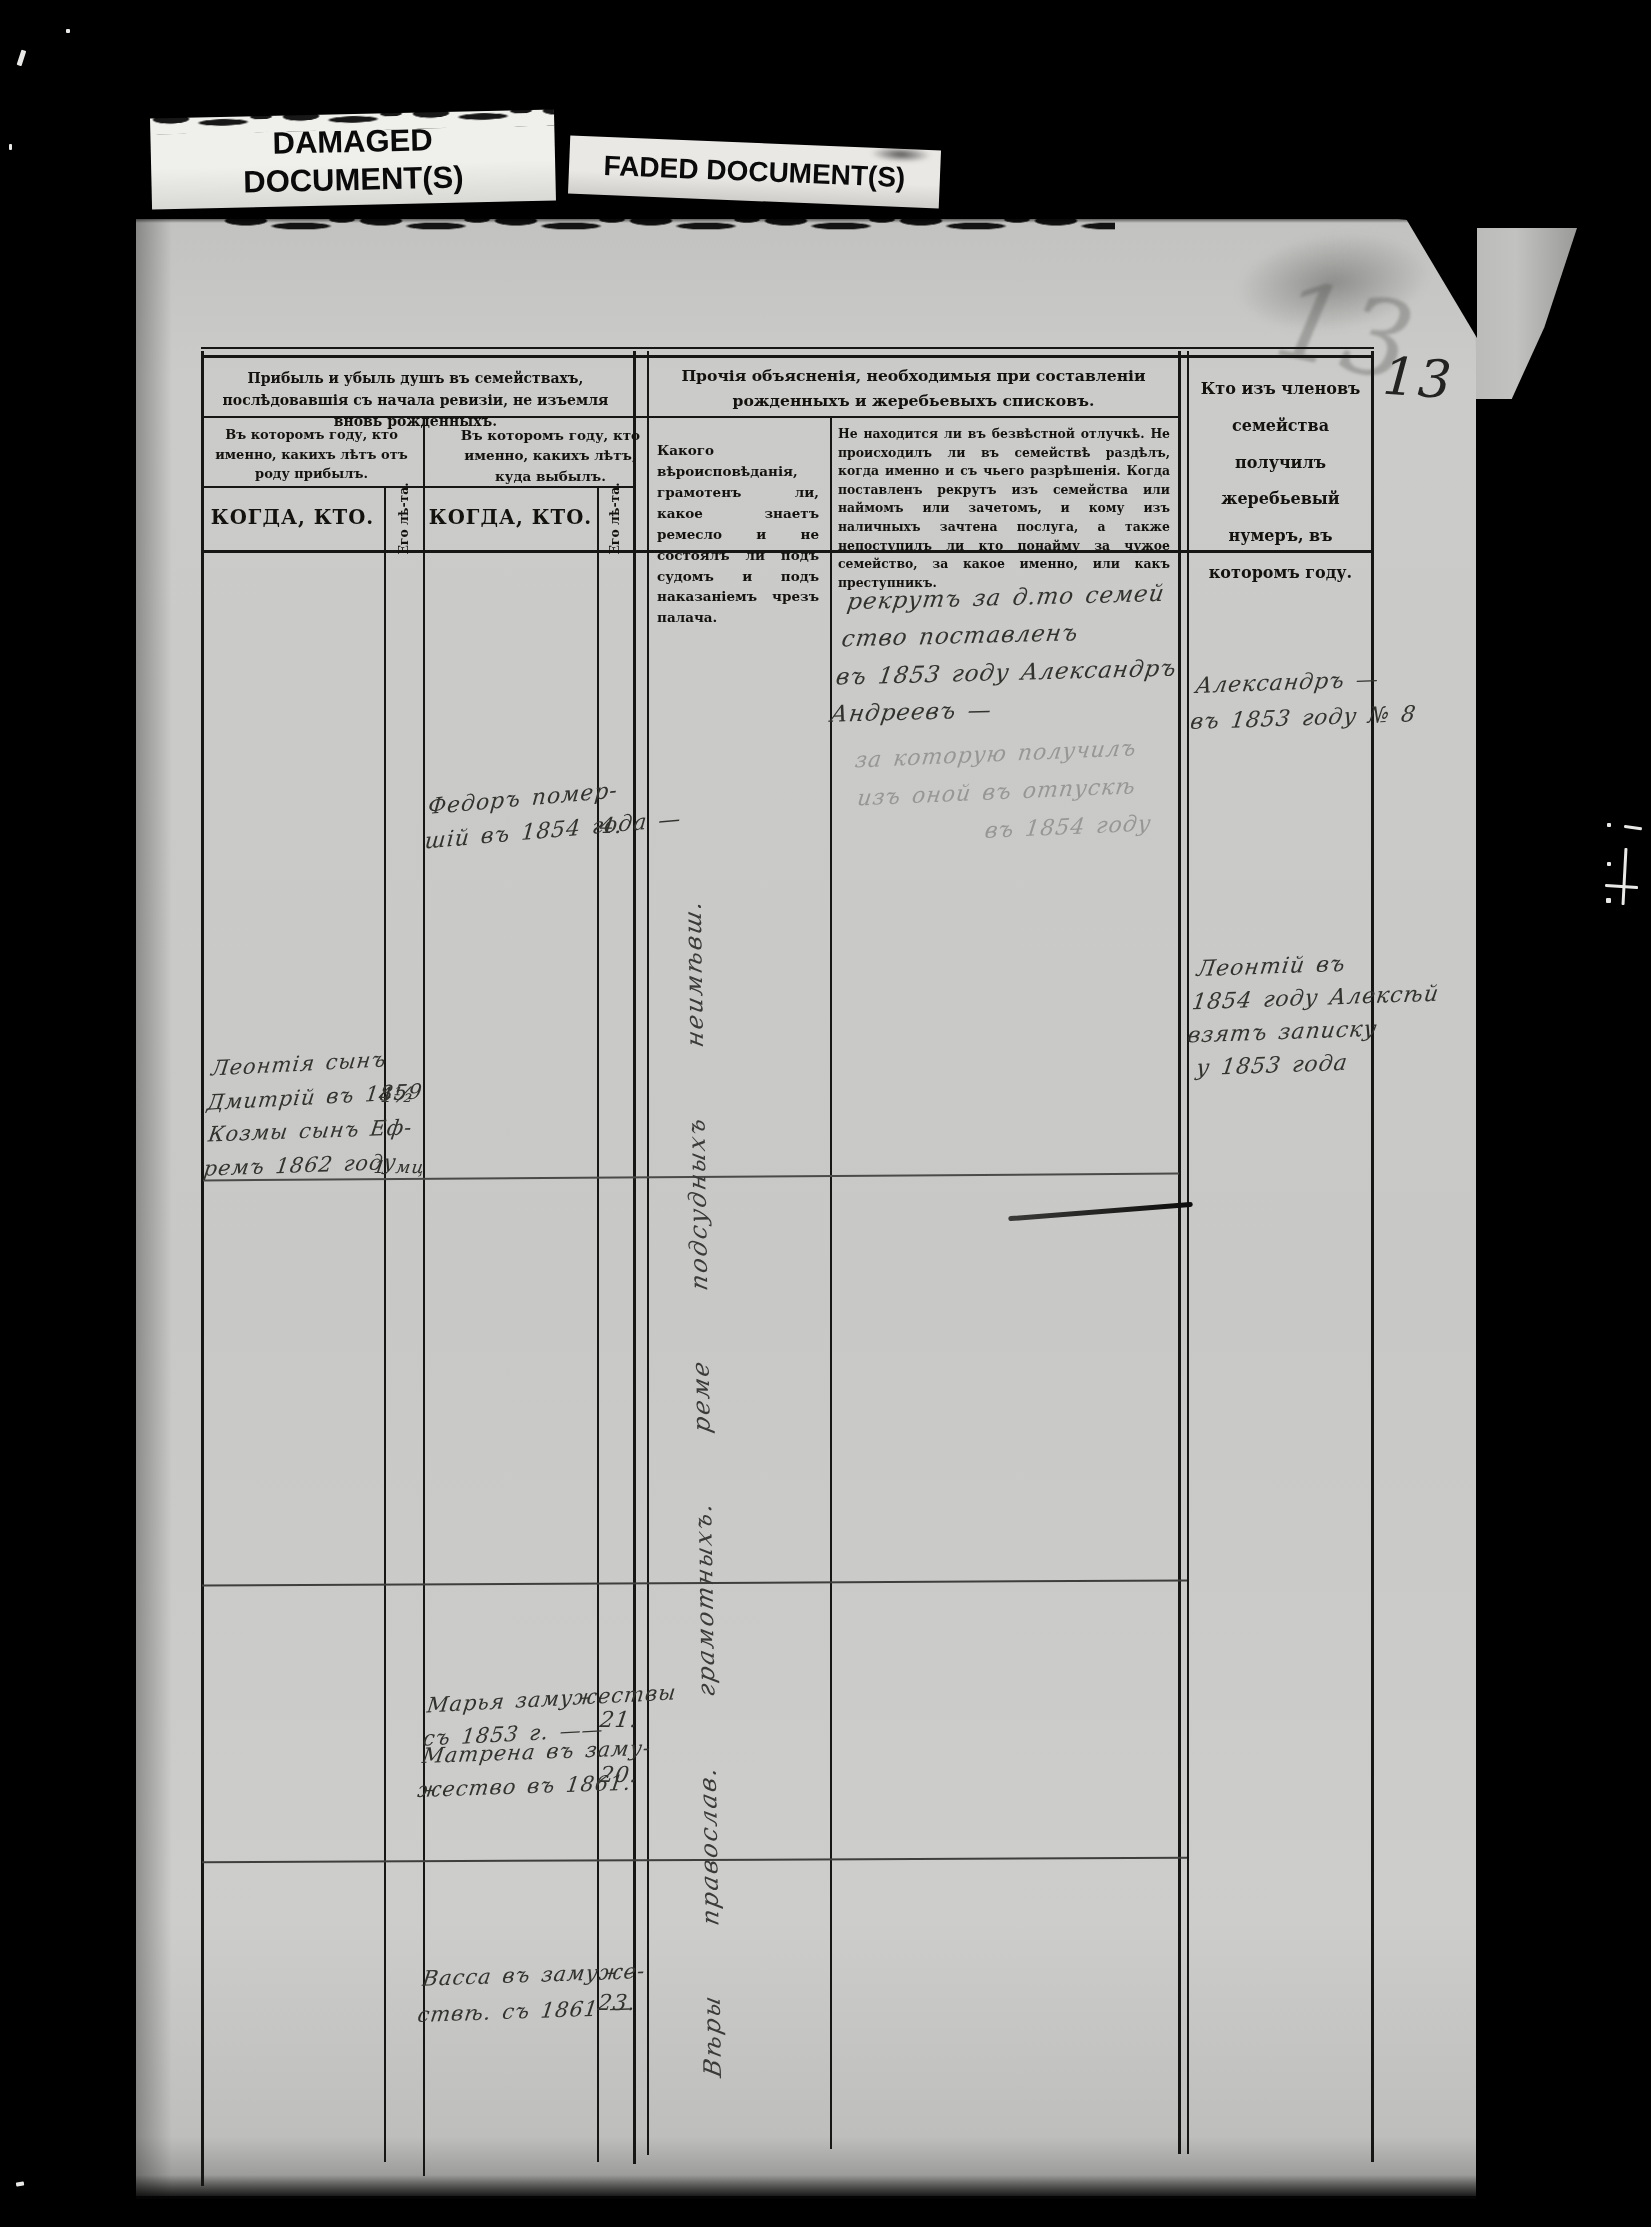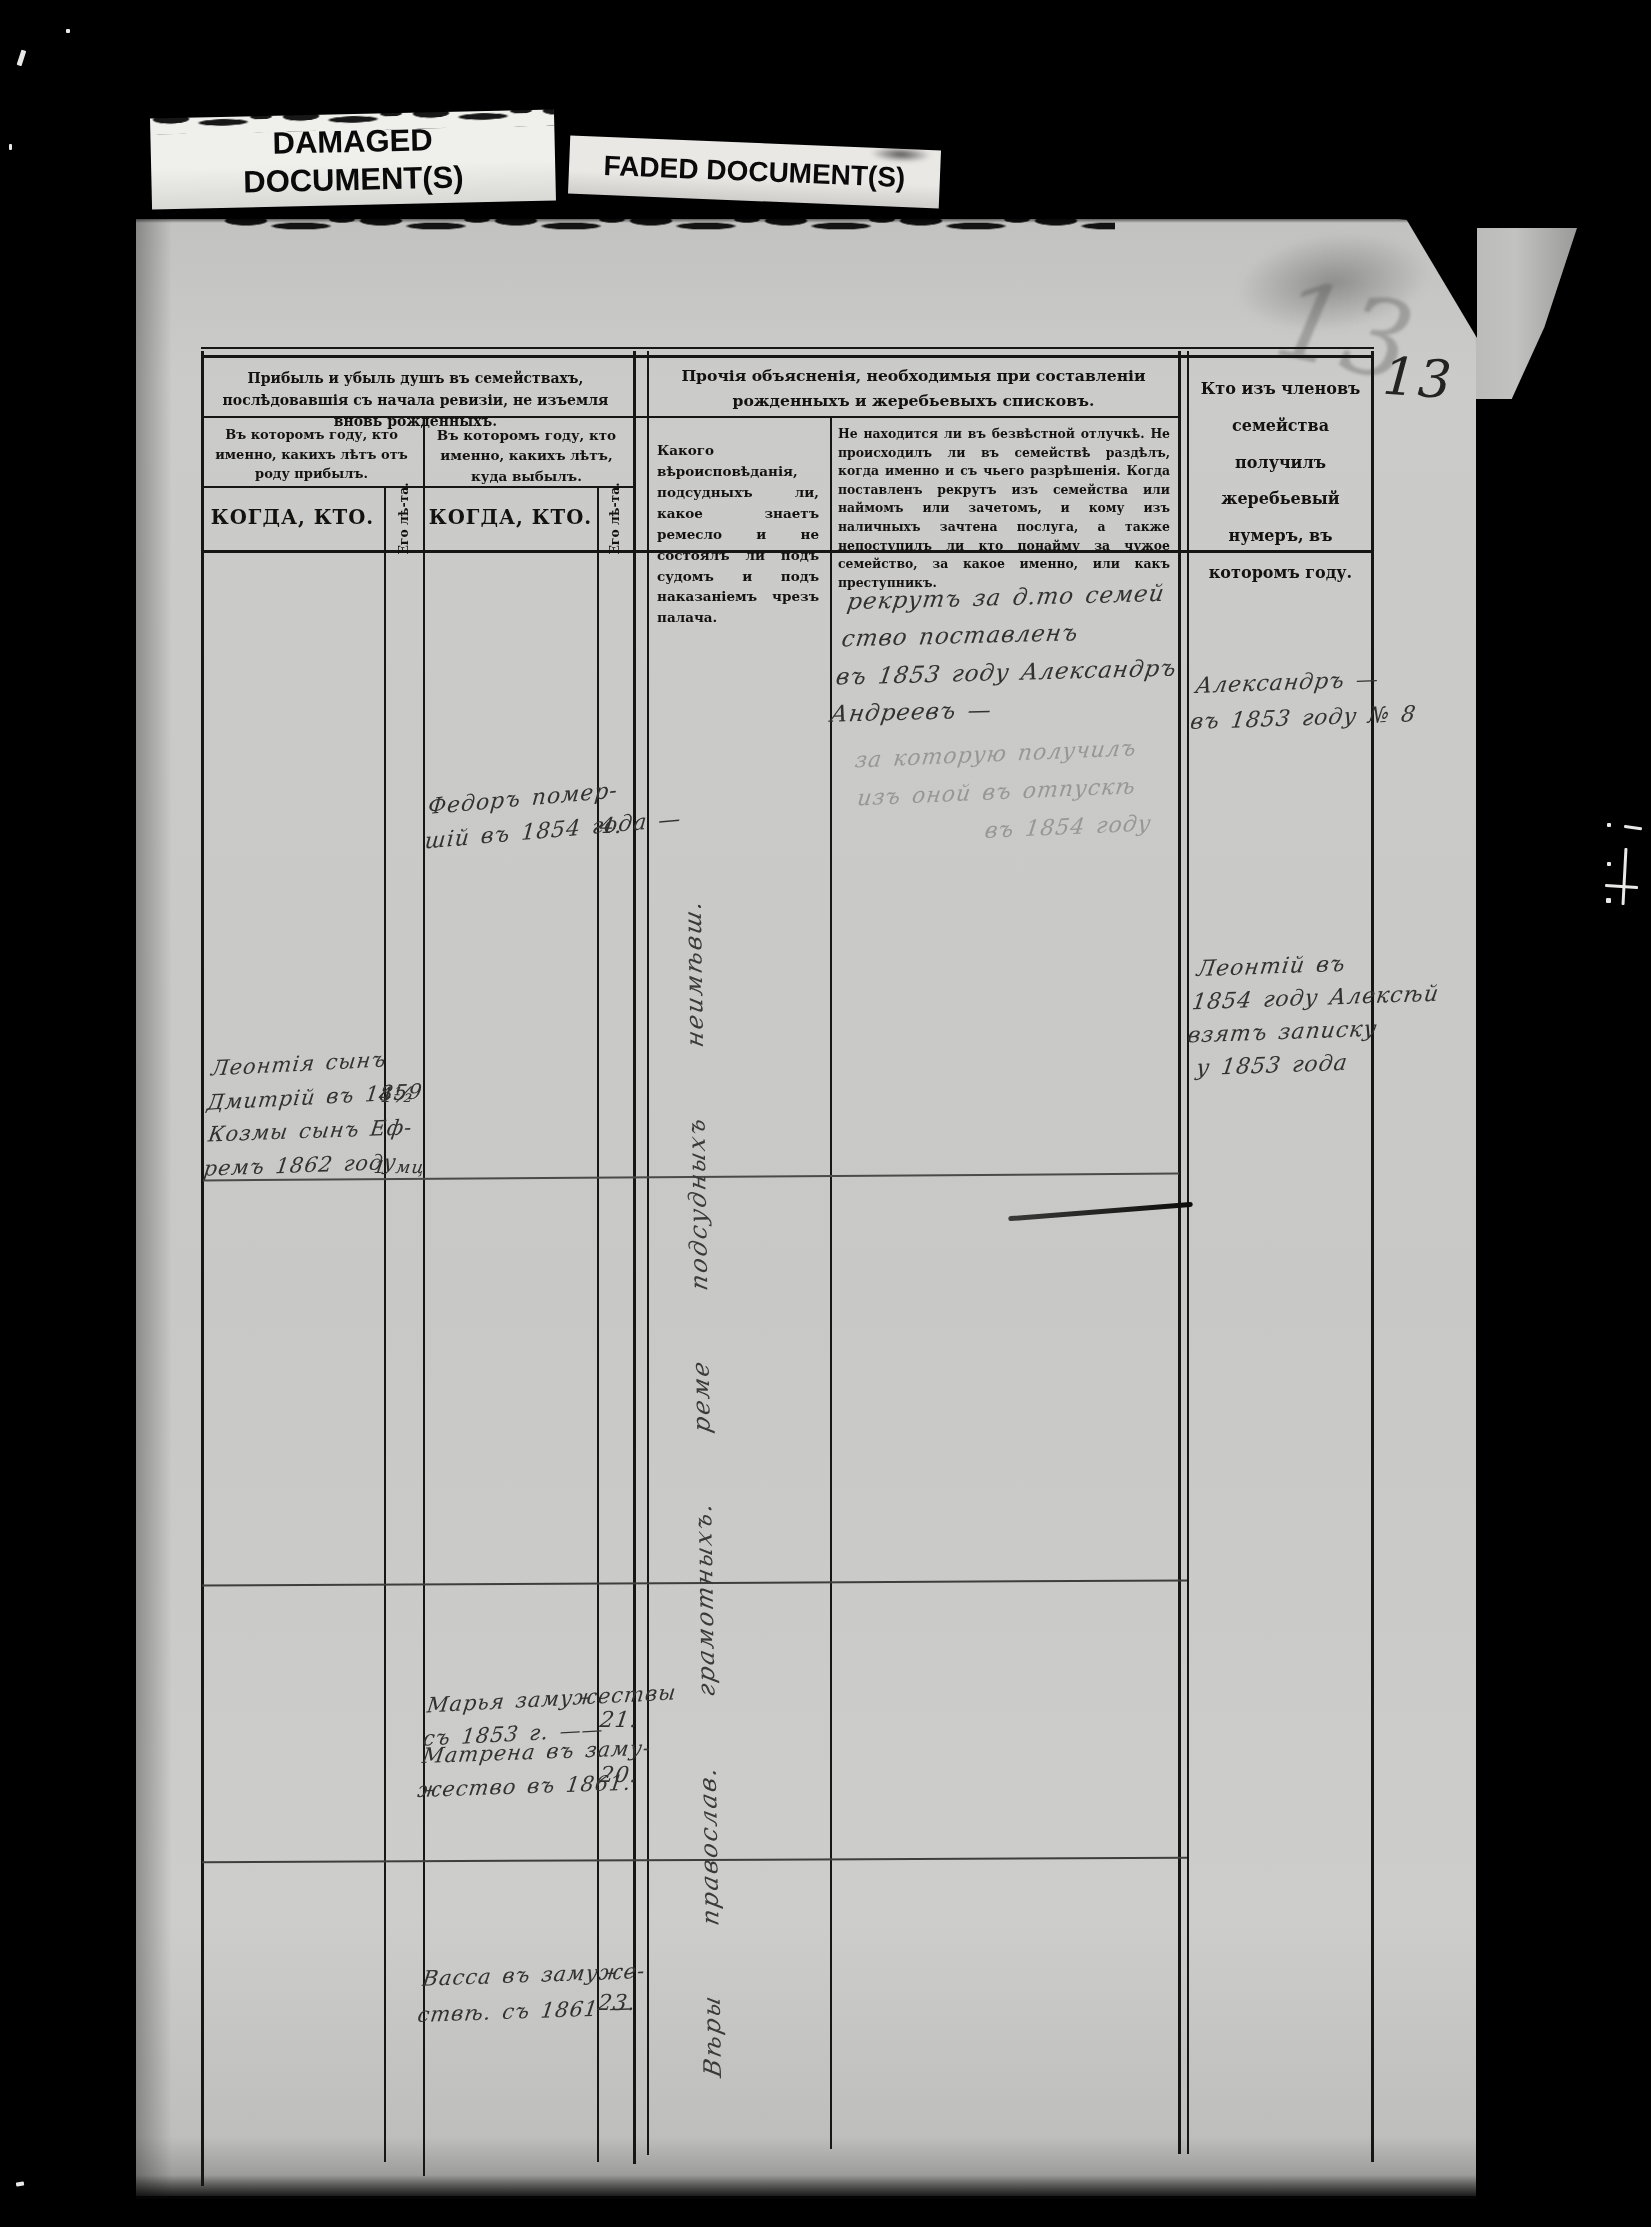--- a/index.html
+++ b/index.html
@@ -96,31 +96,31 @@
 <div class="hl" style="left:201px;top:416px;width:980px;height:2.1px;"></div>
 <div class="hl" style="left:201px;top:486px;width:433px;height:2.1px;"></div>
 <div class="hl" style="left:201px;top:550px;width:1173px;height:3.1px;"></div>
 <div class="hl pencil" style="left:203px;top:1176px;width:976px;height:1.6px;transform:rotate(-0.4deg);"></div>
 <div class="hl" style="left:1008px;top:1209px;width:185px;height:4.7px;border-radius:2.6px;transform:rotate(-4.5deg);background:linear-gradient(90deg,#3a3a38,#0c0c0c);"></div>
 <div class="hl" style="left:202px;top:1582px;width:985px;height:1.6px;background:#3e3e3c;transform:rotate(-0.3deg);"></div>
 <div class="hl" style="left:202px;top:1859px;width:985px;height:1.6px;background:#3e3e3c;transform:rotate(-0.25deg);"></div>
 
 <div class="ph center" style="left:208px;top:368px;width:415px;font-size:14px;line-height:1.55;">Прибыль и убыль душъ въ семействахъ, послѣдовавшія съ начала ревизіи, не изъемля вновь рожденныхъ.</div>
 <div class="ph center" style="left:208px;top:425px;width:207px;font-size:13px;line-height:1.5;">Въ которомъ году, кто именно, какихъ лѣтъ отъ роду прибылъ.</div>
-<div class="ph center" style="left:426px;top:425px;width:201px;font-size:13.5px;line-height:1.5;">Въ которомъ году, кто именно, какихъ лѣтъ, куда выбылъ.</div>
+<div class="ph center" style="left:426px;top:425px;width:201px;font-size:13.5px;line-height:1.5;padding-left:24px;">Въ которомъ году, кто именно, какихъ лѣтъ, куда выбылъ.</div>
 <div class="ph center" style="left:203px;top:487px;width:179px;font-size:19.7px;line-height:62px;letter-spacing:1px;">КОГДА, КТО.</div>
 <div class="agebox" style="left:383px;top:487px;width:40px;height:62px;font-size:12.4px;">
     <span>Его лѣ-та.</span>
   </div>
 <div class="ph center" style="left:425px;top:487px;width:171px;font-size:19.7px;line-height:62px;letter-spacing:1px;">КОГДА, КТО.</div>
 <div class="agebox" style="left:596px;top:487px;width:37px;height:62px;font-size:12.4px;">
     <span>Его лѣ-та.</span>
   </div>
 <div class="ph center" style="left:657px;top:364px;width:513px;font-size:15.6px;line-height:1.6;">Прочія объясненія, необходимыя при составленіи рожденныхъ и жеребьевыхъ списковъ.</div>
-<div class="ph just" style="left:657px;top:440px;width:162px;font-size:13.5px;line-height:1.55;">Какого вѣроисповѣданія, подсудныхъ ли, какое знаетъ ремесло и не состоялъ ли подъ судомъ и подъ наказаніемъ чрезъ палача.</div>
+<div class="ph just" style="left:657px;top:440px;width:162px;font-size:13.5px;line-height:1.55;">Какого вѣроисповѣданія, грамотенъ ли, какое знаетъ ремесло и не состоялъ ли подъ судомъ и подъ наказаніемъ чрезъ палача.</div>
 <div class="ph just" style="left:838px;top:425px;width:332px;font-size:12.4px;line-height:1.5;">Не находится ли въ безвѣстной отлучкѣ. Не происходилъ ли въ семействѣ раздѣлъ, когда именно и съ чьего разрѣшенія. Когда поставленъ рекрутъ изъ семейства или наймомъ или зачетомъ, и кому изъ наличныхъ зачтена послуга, а также непоступилъ ли кто понайму за чужое семейство, за какое именно, или какъ преступникъ.</div>
 <div class="ph center" style="left:1196px;top:371px;width:169px;font-size:16px;line-height:2.3;">Кто изъ членовъ семейства получилъ жеребьевый нумеръ, въ которомъ году.</div>
 
 <div class="hw" style="left:426px;top:779px;font-size:22px;line-height:1.55;transform:rotate(-5deg) skewX(-10deg);">
   <div>Федоръ помер-</div>
   <div>шій въ 1854 года —</div>
 </div>
 <div class="hw" style="left:600px;top:813px;font-size:22px;transform:skewX(-8deg);">4.</div>
 
 <div class="hw" style="left:839px;top:579px;font-size:23px;line-height:1.62;transform:rotate(-1.5deg) skewX(-10deg);">

